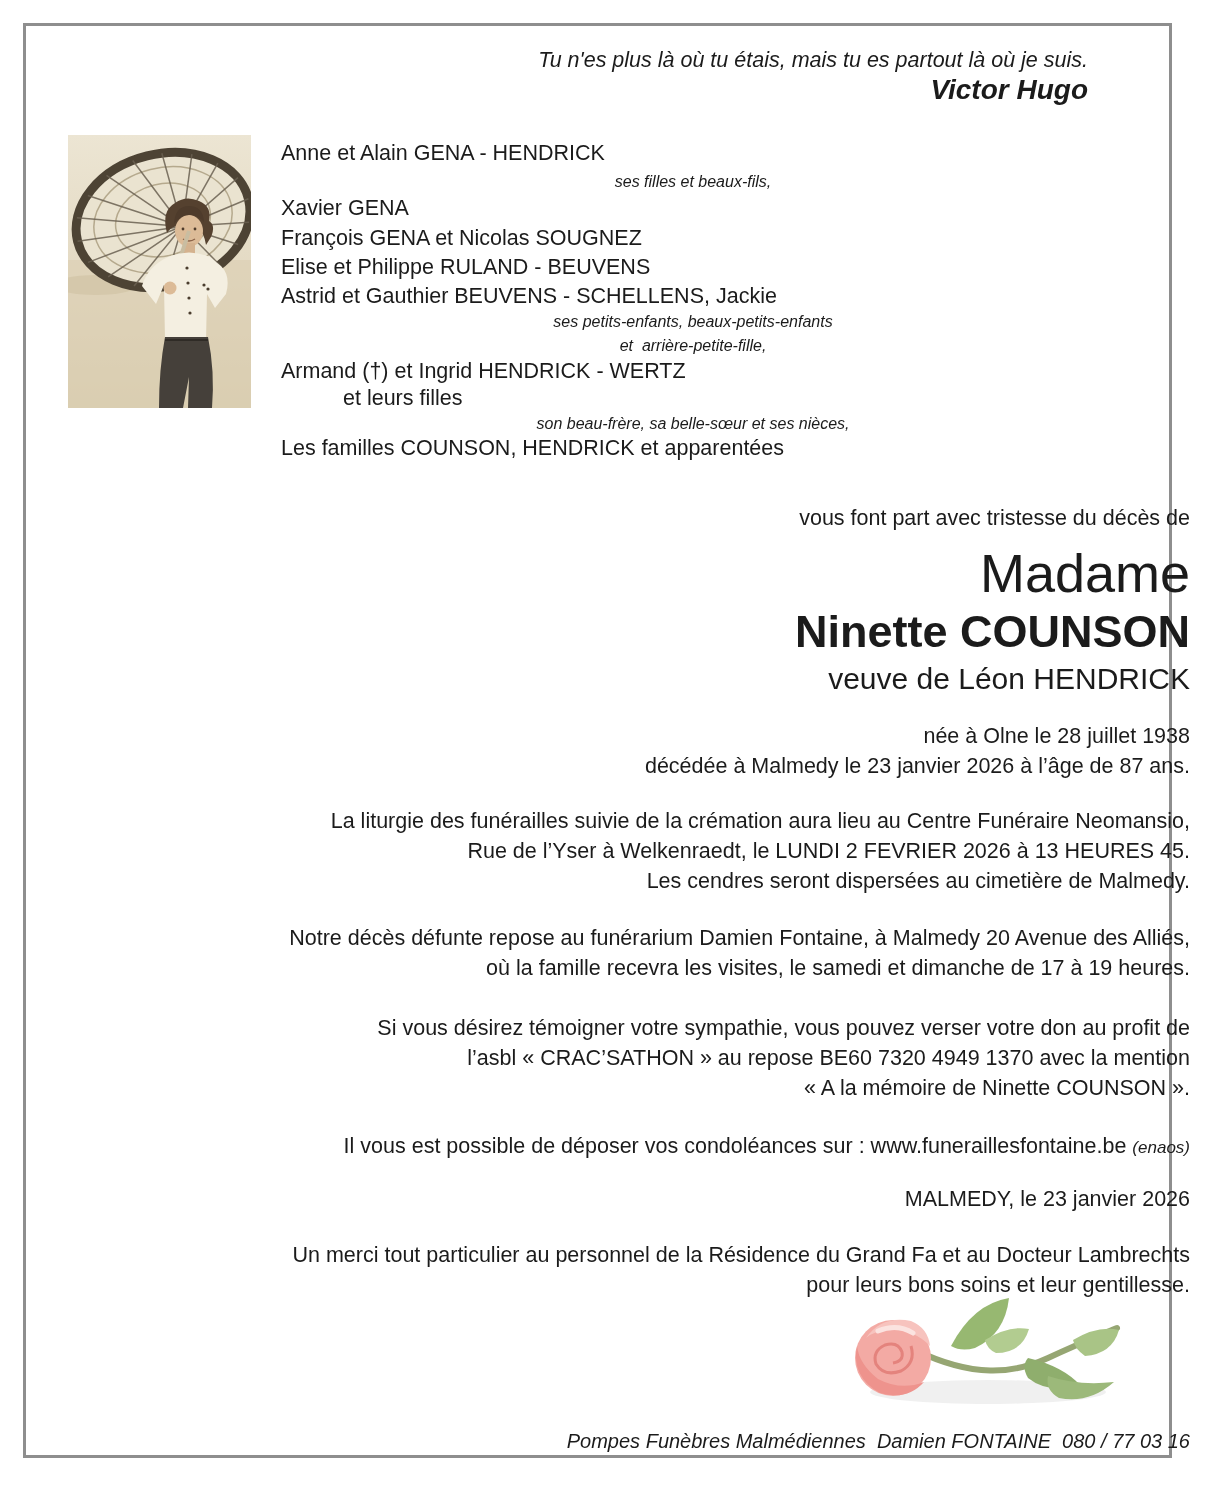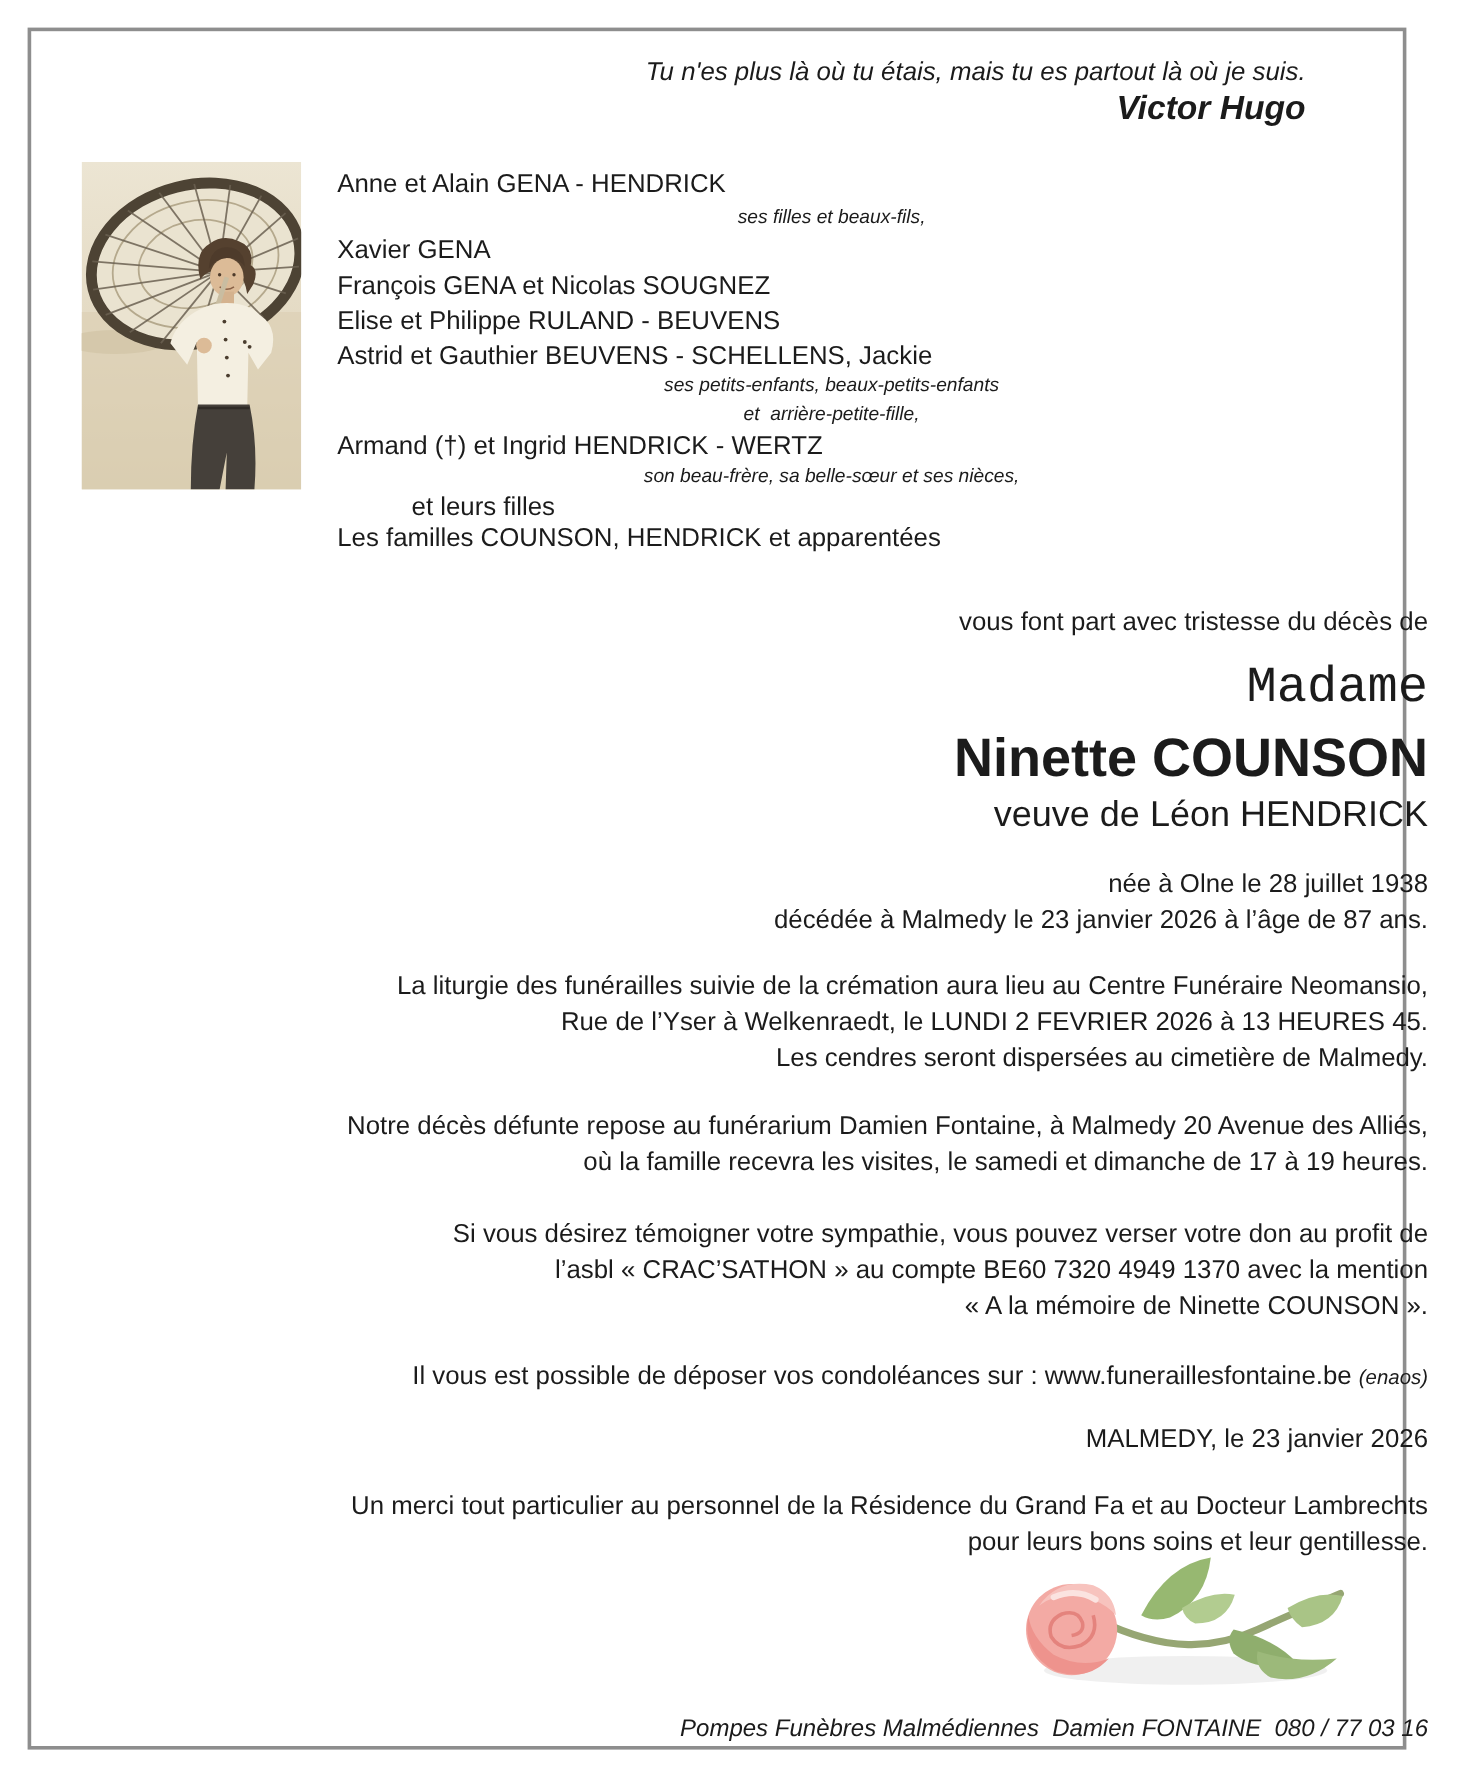--- a/index.html
+++ b/index.html
@@ -13,21 +13,21 @@
   }
   .quote{position:absolute;top:46px;right:132px;text-align:right;font-style:italic;font-size:21.5px;line-height:29px;}
   .quote .author{font-size:28px;font-weight:bold;}
   .photo{position:absolute;left:68px;top:135px;width:183px;height:273px;}
   .family{position:absolute;left:281px;top:141px;width:824px;font-size:21.5px;line-height:24px;}
   .fl{white-space:pre-wrap;overflow:visible;}
   .fl.right{text-align:center;font-style:italic;font-size:16px;}
   .fl.indent{padding-left:62px;}
   .col{position:absolute;left:90px;width:1100px;text-align:right;font-size:21.5px;line-height:30px;}
   .col b{font-weight:normal;}
-  .t-madame{top:547px;font-size:42px;line-height:52px;font-weight:normal;font-family:Liberation Mono, monospace;}
+  .t-madame{top:547px;font-size:54px;line-height:52px;font-weight:normal;}
   .t-name{top:606px;font-size:45px;line-height:52px;font-weight:bold;}
   .t-widow{top:662px;font-size:30px;line-height:34px;}
   .note-small{font-size:17px;font-style:italic;}
   .footer{top:1426px;font-size:20px;font-style:italic;white-space:pre-wrap;}
   .rose{position:absolute;left:823px;top:1286px;}
 </style>
 </head>
 <body>
 
 <div class="page">
@@ -99,22 +99,22 @@
   <div class="family">
     <div class="fl" style="height:29px">Anne et Alain GENA - HENDRICK</div>
     <div class="fl right" style="height:26px">ses filles et beaux-fils,</div>
     <div class="fl" style="height:30px">Xavier GENA</div>
     <div class="fl" style="height:29px">François GENA et Nicolas SOUGNEZ</div>
     <div class="fl" style="height:29px">Elise et Philippe RULAND - BEUVENS</div>
     <div class="fl" style="height:26px">Astrid et Gauthier BEUVENS - SCHELLENS, Jackie</div>
     <div class="fl right" style="height:24px">ses petits-enfants, beaux-petits-enfants</div>
     <div class="fl right" style="height:25px">et  arrière-petite-fille,</div>
     <div class="fl" style="height:27px">Armand (†) et Ingrid HENDRICK - WERTZ</div>
+    <div class="fl indent" style="height:26px">et leurs filles</div>
     <div class="fl right" style="height:24px">son beau-frère, sa belle-sœur et ses nièces,</div>
-    <div class="fl indent" style="height:26px">et leurs filles</div>
     <div class="fl" style="height:26px">Les familles COUNSON, HENDRICK et apparentées</div>
   </div>
 
   <div class="col" style="top:503px">vous font part avec tristesse du décès de</div>
 
   <div class="col t-madame">Madame</div>
   <div class="col t-name">Ninette COUNSON</div>
   <div class="col t-widow">veuve de Léon HENDRICK</div>
 
   <div class="col" style="top:721px">
@@ -128,21 +128,21 @@
     <div>Les cendres seront dispersées au cimetière de Malmedy.</div>
   </div>
 
   <div class="col" style="top:923px">
     <div><span>Notre décès défunte repose au </span><b>funérarium Damien Fontaine</b><span>, à Malmedy 20 Avenue des Alliés,</span></div>
     <div><span>où la famille recevra les visites, </span><b>le samedi et dimanche de 17 à 19 heures.</b></div>
   </div>
 
   <div class="col" style="top:1013px">
     <div>Si vous désirez témoigner votre sympathie, vous pouvez verser votre don au profit de</div>
-    <div><span>l’asbl </span><b>« CRAC’SATHON »</b><span> au compte </span><b>BE60 7320 4949 1370</b><span> avec la mention</span></div>
+    <div><span>l’asbl </span><b>« CRAC’SATHON »</b><span> au repose </span><b>BE60 7320 4949 1370</b><span> avec la mention</span></div>
     <div><b>« A la mémoire de Ninette COUNSON ».</b></div>
   </div>
 
   <div class="col" style="top:1131px">
     <span>Il vous est possible de déposer vos condoléances sur : www.funeraillesfontaine.be </span><span class="note-small">(enaos)</span>
   </div>
 
   <div class="col" style="top:1184px">MALMEDY, le 23 janvier 2026</div>
 
   <div class="col" style="top:1240px">

